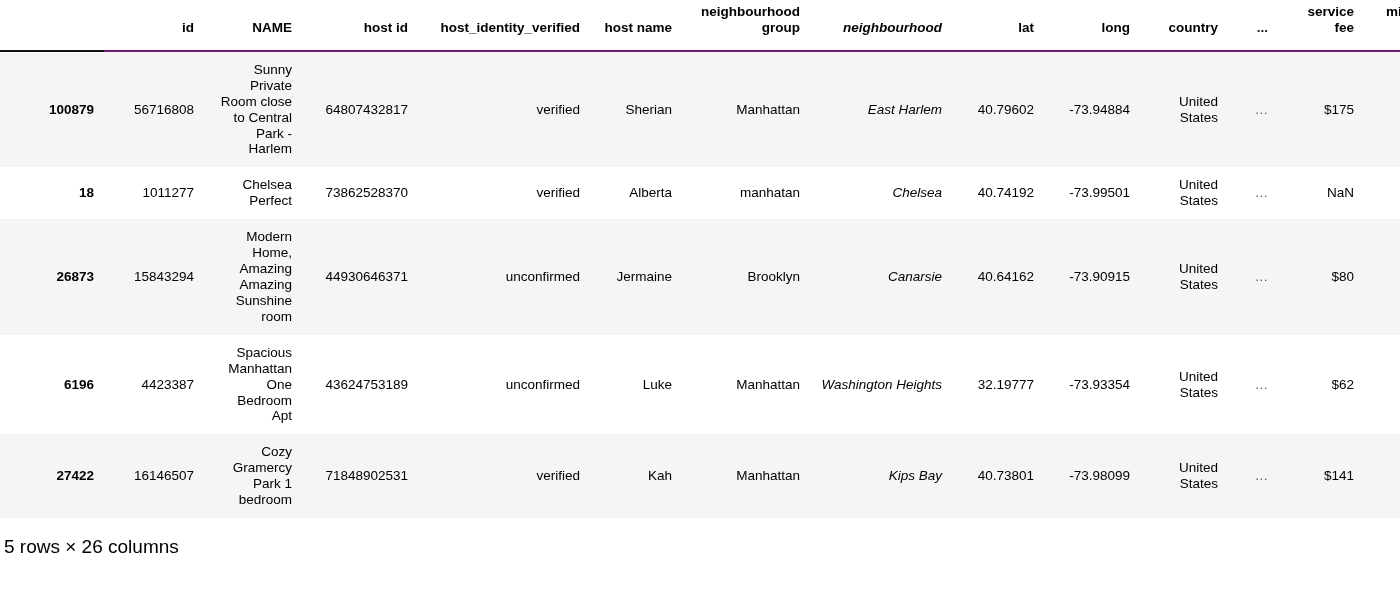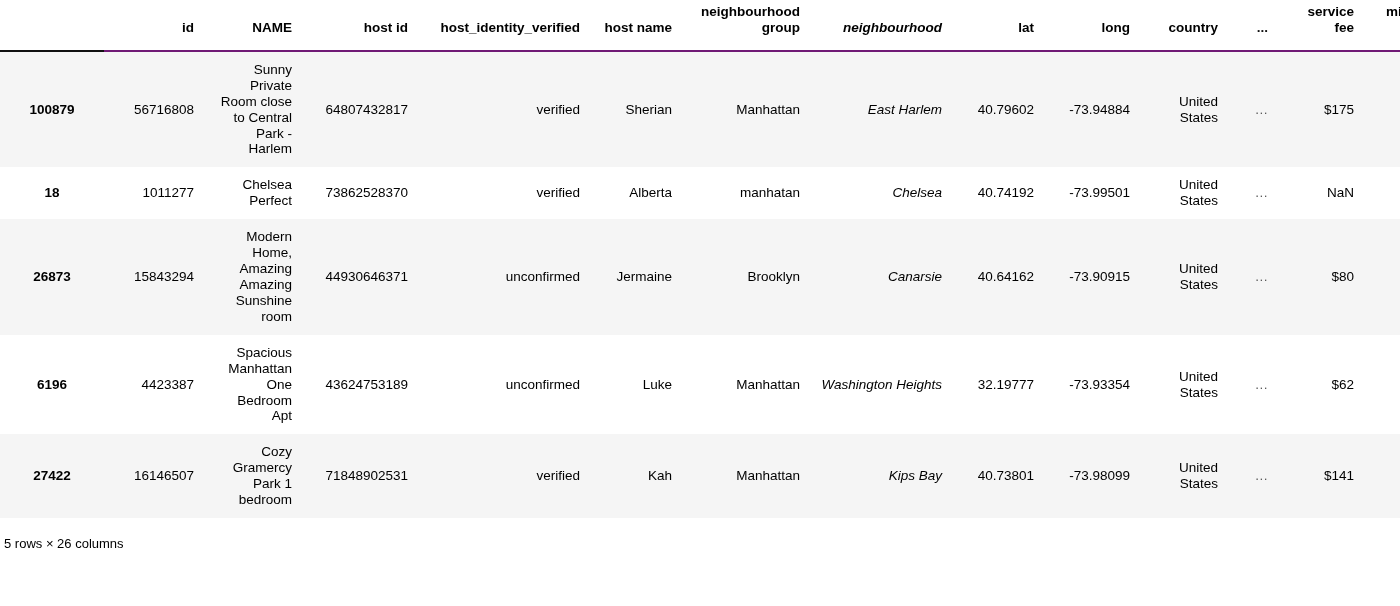--- a/index.html
+++ b/index.html
@@ -55,21 +55,21 @@
     padding: 10px 10px;
     border: none;
     line-height: 1.18;
     word-wrap: break-word;
     overflow-wrap: break-word;
     white-space: normal;
   }
 
   table.dataframe tbody tr th.row-index {
     font-weight: bold;
-    text-align: center;
+    text-align: right;
   }
 
   table.dataframe tbody tr.odd-row {
     background: #f5f5f5;
   }
   table.dataframe tbody tr.even-row {
     background: #ffffff;
   }
 
   
@@ -92,21 +92,21 @@
     color: #5a5a5a;
     text-align: center;
     letter-spacing: 0.5px;
   }
   thead th.ellipsis-head {
     text-align: center;
     color: #111111;
   }
 
   #shape-caption {
-    font-size: 13px;
+    font-size: 19px;
     color: #000000;
     padding: 18px 0 0 4px;
     font-family: "Liberation Sans", sans-serif;
   }
 </style>
 </head>
 <body>
 
 <div id="dataframe-wrapper">
   <table class="dataframe">

